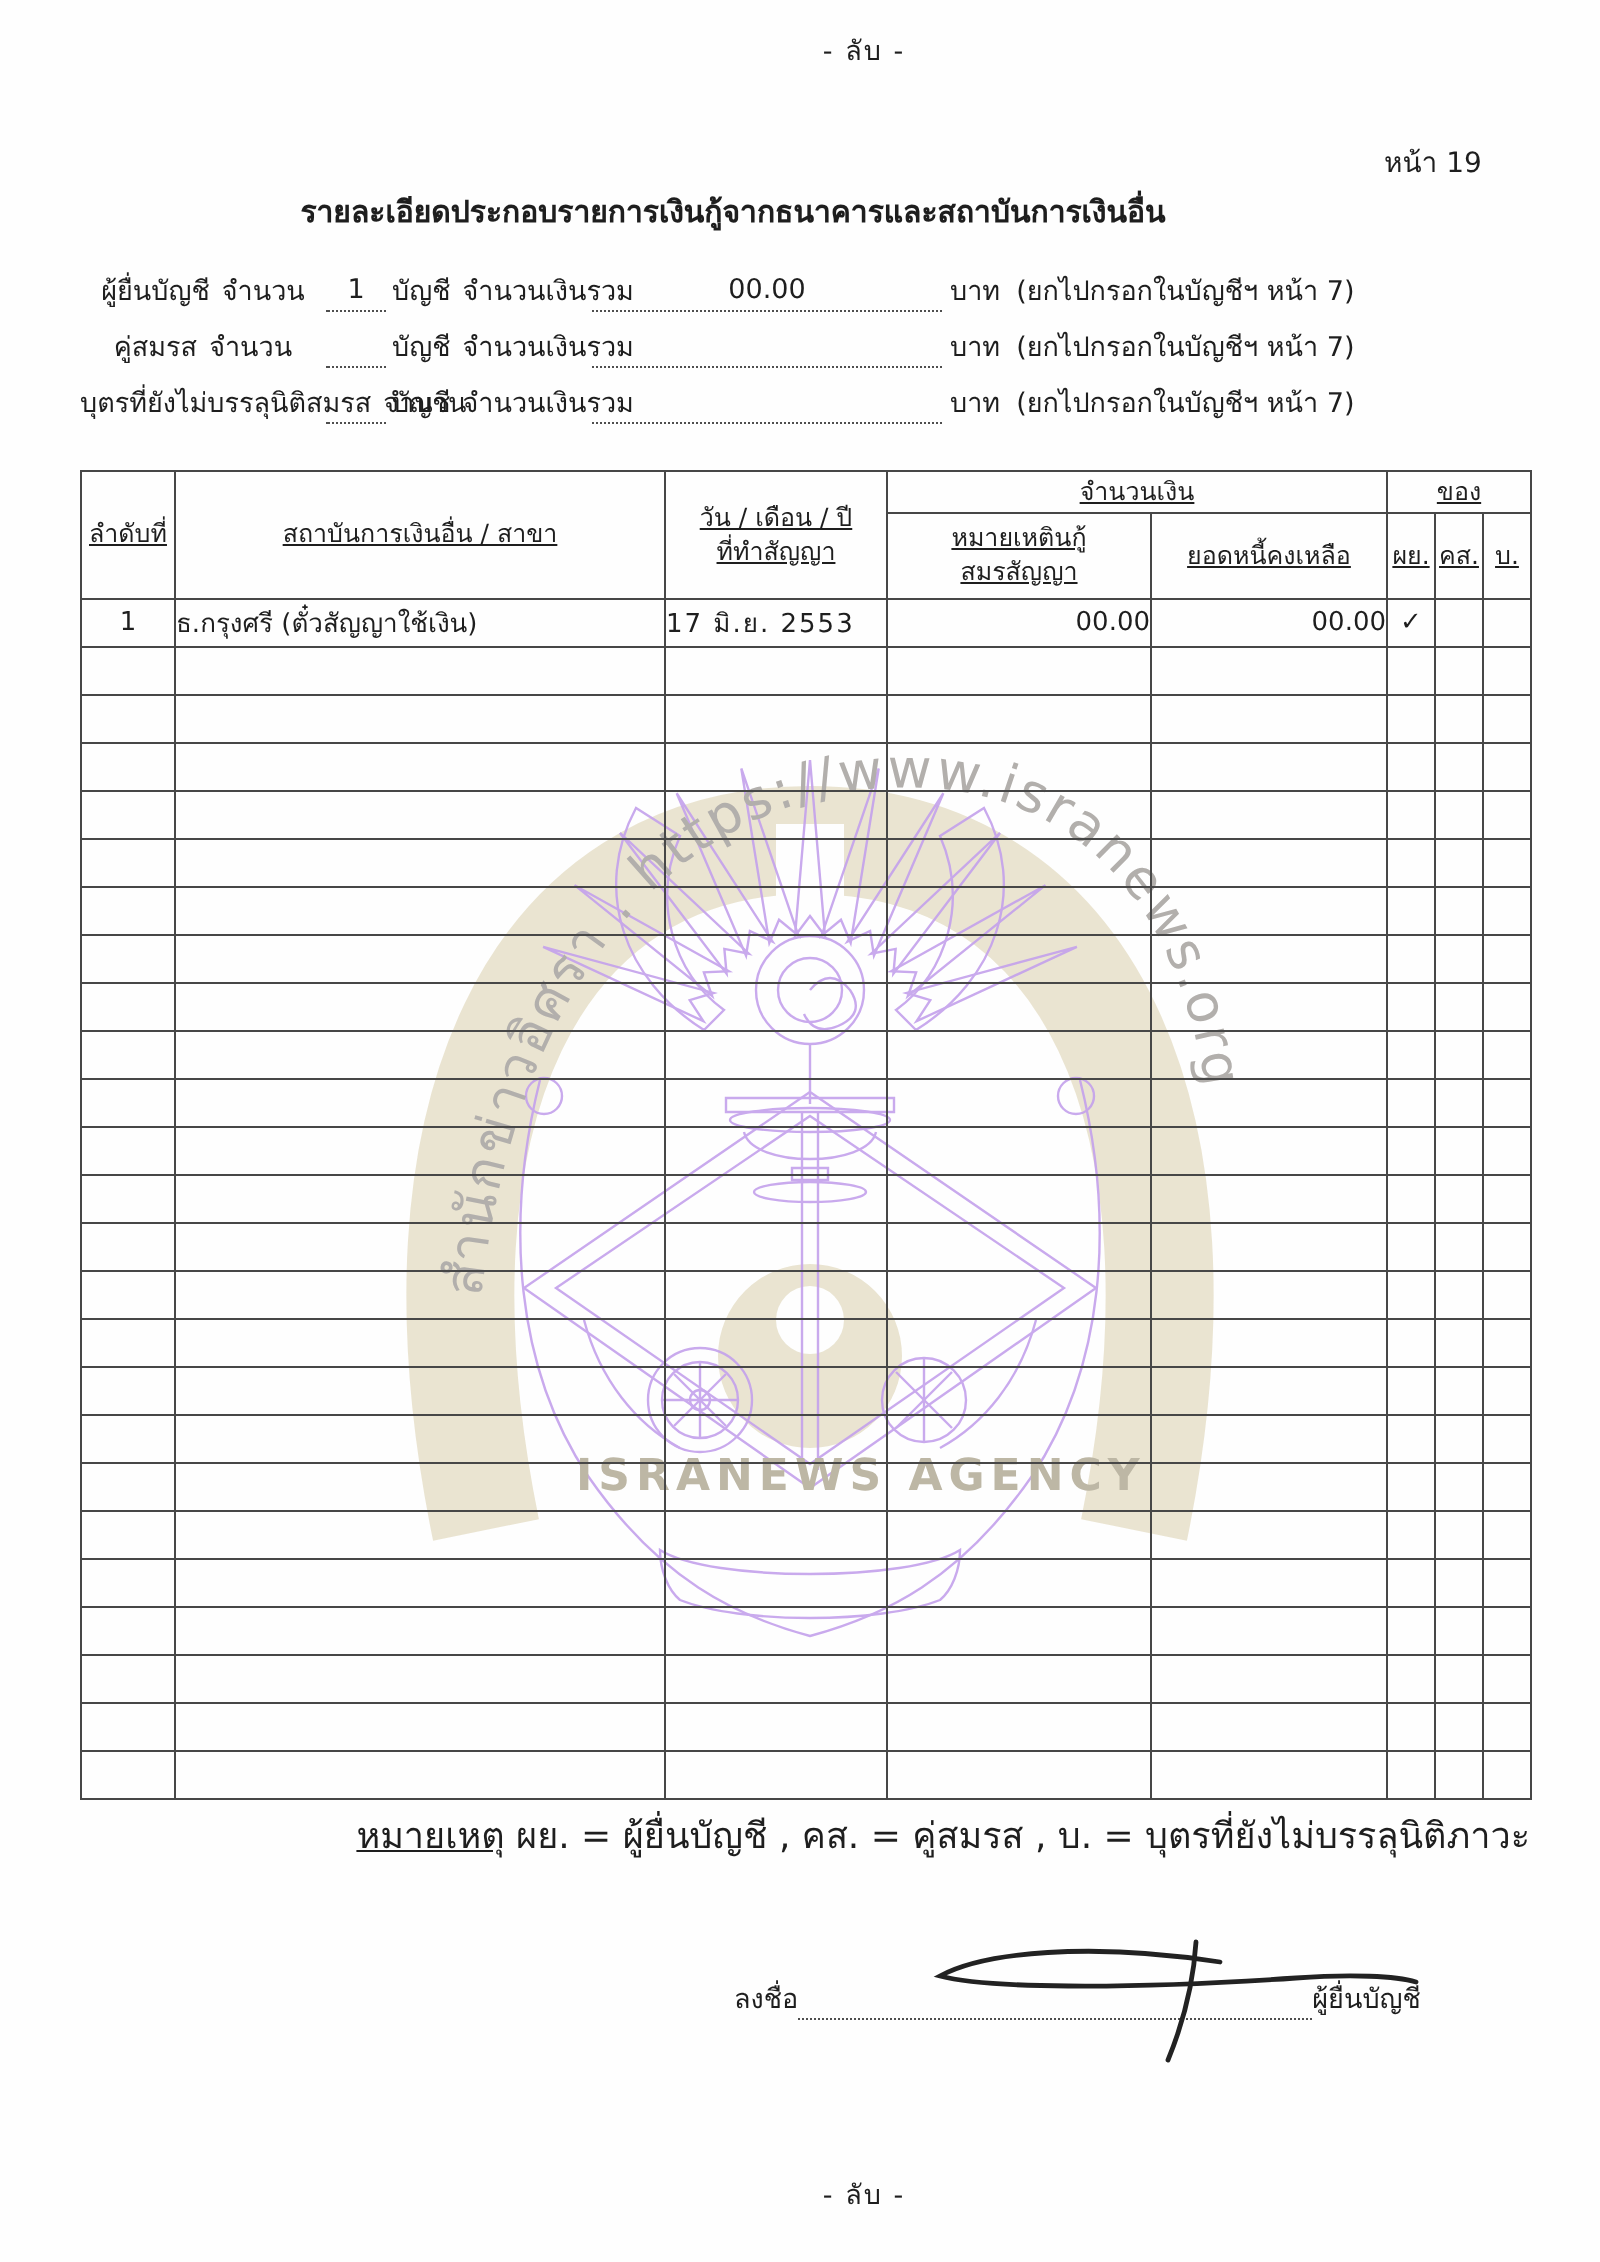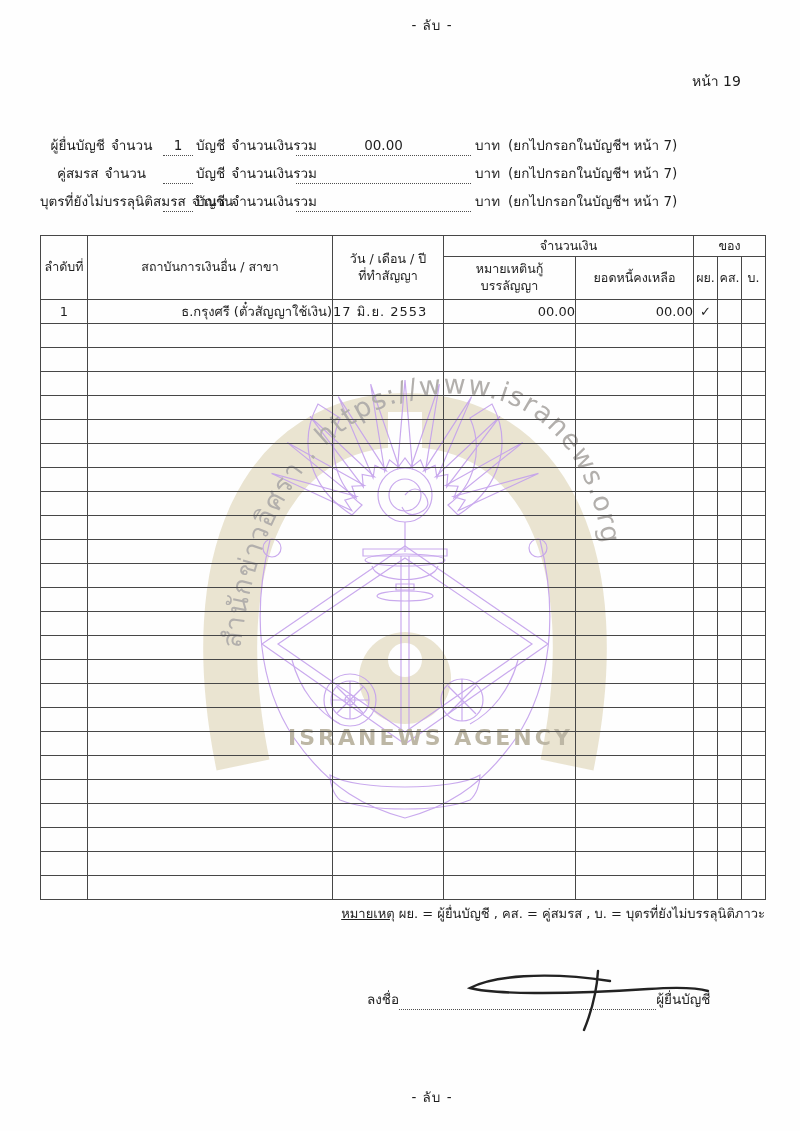--- a/index.html
+++ b/index.html
@@ -38,32 +38,32 @@
   
   table.loan{
     position:absolute;left:40px;top:235px;width:725px;z-index:1;
     border-collapse:collapse;table-layout:fixed;background:transparent;
     border:1.5px solid #3a3a3a;
   }
   table.loan th,table.loan td{
     border:1px solid var(--line);font-weight:normal;padding:0;
     font-size:12.5px;color:var(--ink);overflow:hidden;white-space:nowrap;
   }
-  table.loan thead th{text-align:center;vertical-align:middle;line-height:1.35;}
+  table.loan thead th{text-align:center;vertical-align:middle;line-height:1.35;text-decoration:underline;}
   tr.hrow1{height:21px;}
   tr.hrow2{height:43px;}
   table.loan tbody tr{height:24px;}
   table.loan tbody td{font-size:13px;}
   td.c-order{text-align:center;}
-  td.c-inst{text-align:right;padding-left:12px;}
+  td.c-inst{text-align:left;padding-left:12px;}
   td.c-date{letter-spacing:1px;}
   td.c-loan,td.c-bal{text-align:right;padding-right:10px;}
   td.c-mark{text-align:center;font-size:14px;}
 
-  .footnote{right:35px;top:903px;font-size:13px;white-space:nowrap;}
+  .footnote{right:35px;top:903px;font-size:18px;white-space:nowrap;}
   .footnote .u{text-decoration:underline;}
 
   .sigrow{left:367px;top:988px;display:flex;align-items:center;}
   .sigrow .blank.sig{width:257px;}
   .wm-svg,.sig-svg{position:absolute;pointer-events:none;}
   .wm-svg{left:0;top:0;z-index:0;}
   .sig-svg{left:450px;top:962px;z-index:2;}
 </style>
 </head>
 <body>
@@ -145,20 +145,21 @@
 
     <text style="fill:var(--wm-gray)" font-size="27" letter-spacing="1.5" font-family="DejaVu Sans, Liberation Sans, sans-serif">
       <textPath href="#arcPath" startOffset="6">สำนักข่าวอิศรา . https://www.isranews.org</textPath>
     </text>
 
     <text x="288" y="745" style="fill:var(--wm-tan)" font-size="22" font-weight="bold" letter-spacing="3" font-family="DejaVu Sans, Liberation Sans, sans-serif">ISRANEWS AGENCY</text>
   </svg>
 
   <div class="abs z1 centered secret" style="top:14px">- ลับ -</div>
   <div class="abs z1 page-num" style="left:692px;top:70px">หน้า 19</div>
+  <div class="abs z1 doc-title" style="top:94px">รายละเอียดประกอบรายการเงินกู้จากธนาคารและสถาบันการเงินอื่น</div>
 
   <div class="abs z1 sumline" style="top:134px">
     <span class="lbl"><span>ผู้ยื่นบัญชี</span><span class="gap"></span><span>จำนวน</span></span>
     <span class="blank small">1</span>
     <span class="mid"><span>บัญชี</span><span class="gap"></span><span>จำนวนเงินรวม</span></span>
     <span class="blank big">00.00</span>
     <span class="tail"><span>บาท</span><span class="paren">(ยกไปกรอกในบัญชีฯ หน้า 7)</span></span>
   </div>
 
   <div class="abs z1 sumline" style="top:162px">
@@ -190,21 +191,21 @@
     </colgroup>
     <thead>
       <tr class="hrow1">
         <th rowspan="2">ลำดับที่</th>
         <th rowspan="2">สถาบันการเงินอื่น / สาขา</th>
         <th rowspan="2"><span>วัน / เดือน / ปี</span><br><span>ที่ทำสัญญา</span></th>
         <th colspan="2">จำนวนเงิน</th>
         <th colspan="3">ของ</th>
       </tr>
       <tr class="hrow2">
-        <th><span>หมายเหตินกู้</span><br><span>บรรลัญญา</span></th>
+        <th><span>หมายเหตินกู้</span><br><span>สมรสัญญา</span></th>
         <th>ยอดหนี้คงเหลือ</th>
         <th>ผย.</th>
         <th>คส.</th>
         <th>บ.</th>
       </tr>
     </thead>
     <tbody>
         <tr>
           <td class="c-order">1</td>
           <td class="c-inst">ธ.กรุงศรี  (ตั๋วสัญญาใช้เงิน)</td>

